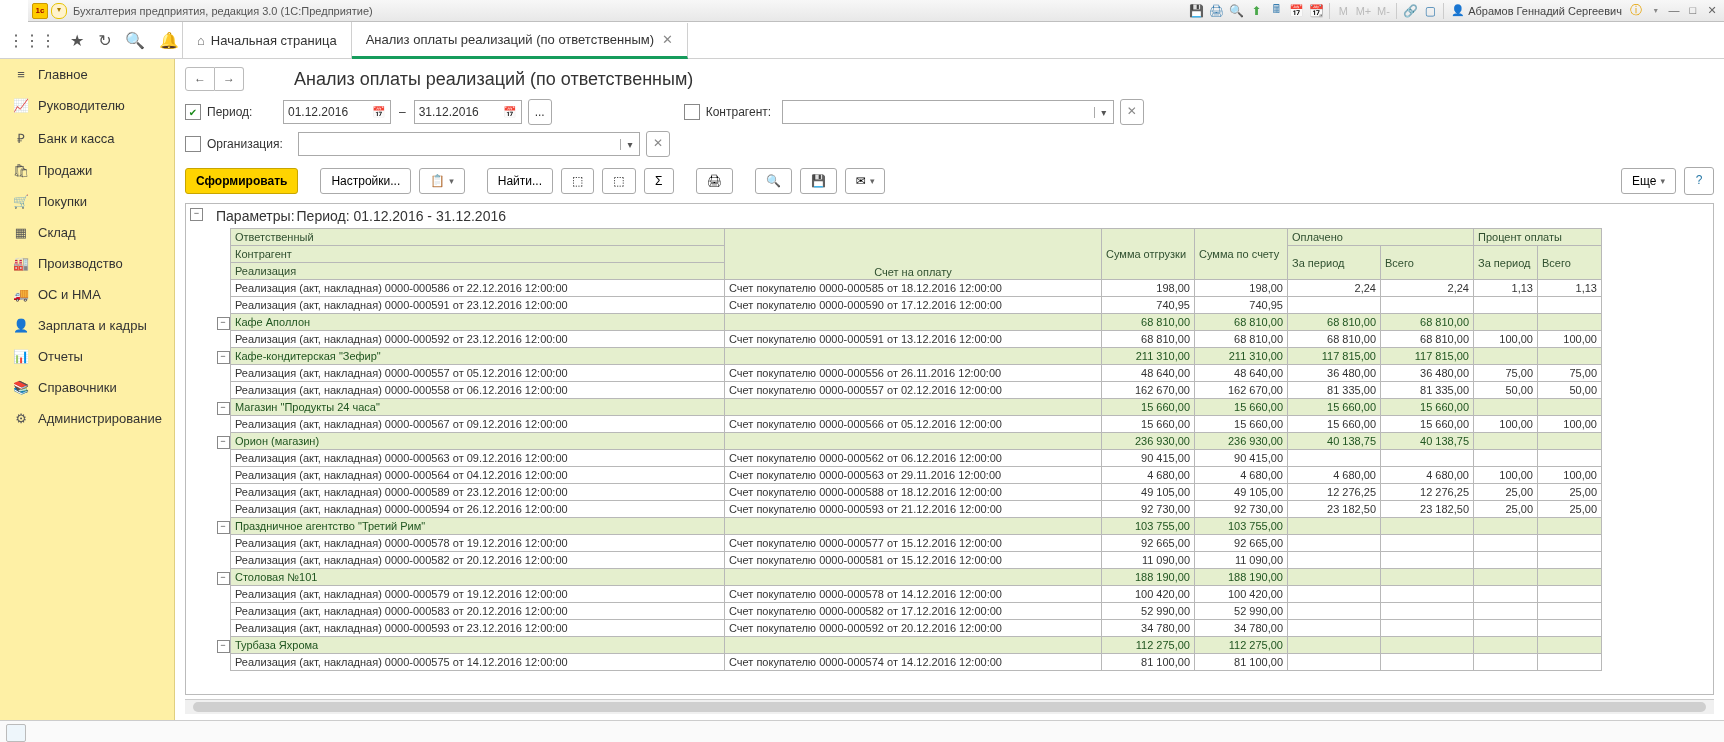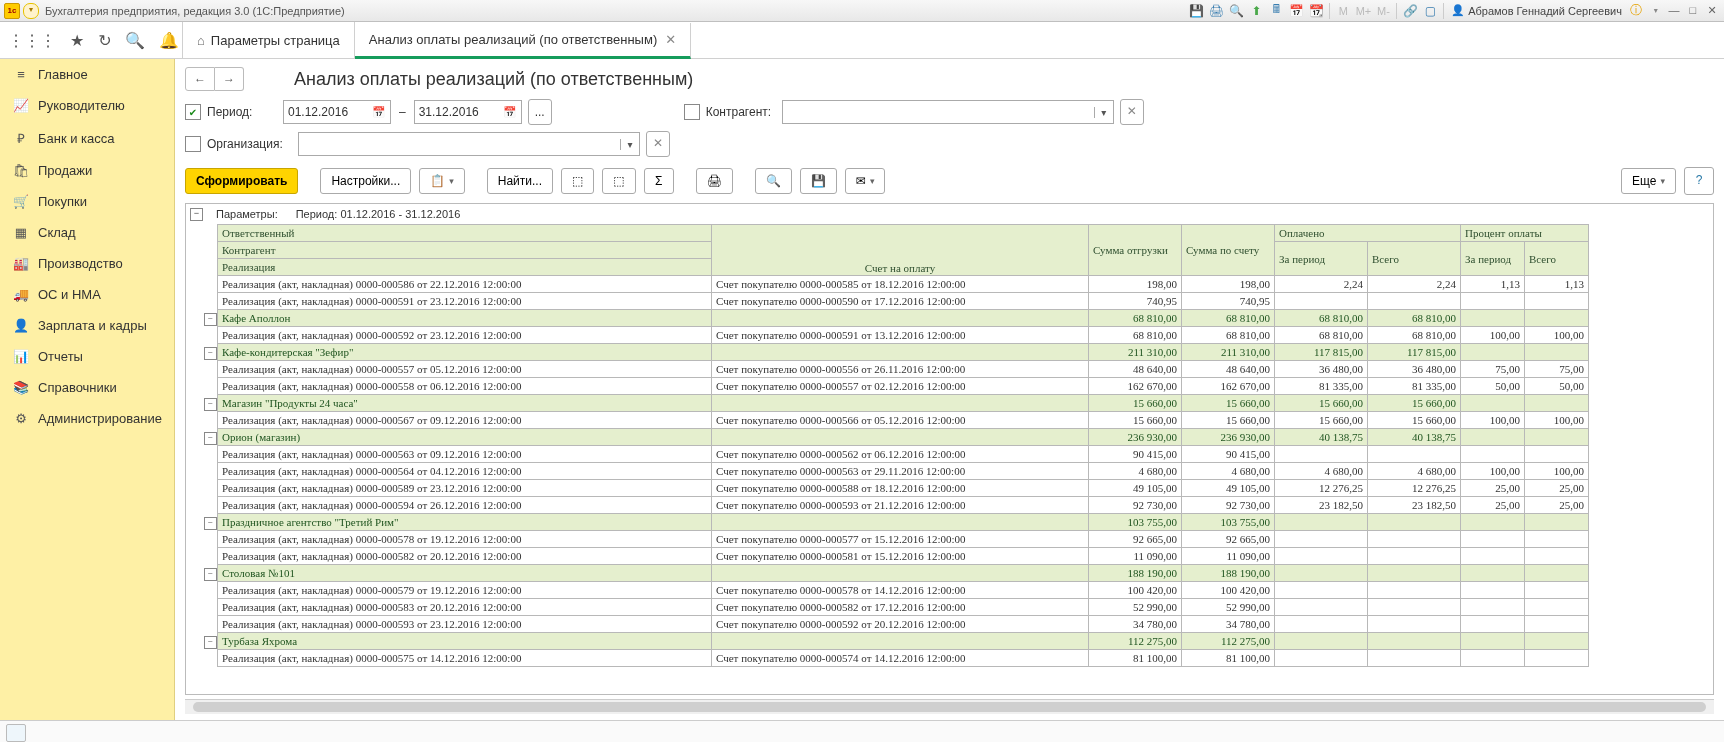--- a/index.html
+++ b/index.html
@@ -15,20 +15,21 @@
   
   .title-bar {
     height: 21px;
     background: linear-gradient(#f7f7f7, #e8e8e8);
     border-bottom: 1px solid #bfbfbf;
     display: flex;
     align-items: center;
     padding: 0 4px;
     font-size: 11px;
     color: #555;
+    margin-left: 28px;
   }
   .title-bar .logo {
     width: 14px; height: 14px;
     background: #ffcc00; border: 1px solid #cc9900;
     border-radius: 2px;
     margin-right: 3px;
     font-size: 8px;
     text-align: center;
     line-height: 14px;
     color: #990000;
@@ -287,44 +288,43 @@
   .report-wrap {
     flex: 1;
     margin: 0 10px 4px 10px;
     border: 1px solid #bbb;
     overflow: auto;
     position: relative;
     background: #fff;
   }
   .param-row {
     padding: 4px 30px;
-    font-size: 11px;
+    font-size: 14px;
     color: #333;
     display: flex;
-    gap: 18px;
+    gap: 2px;
     align-items: flex-start;
   }
   .outline-collapse {
     position: absolute;
     left: 4px; top: 4px;
     width: 11px; height: 11px;
     border: 1px solid #888;
     font-size: 9px;
     line-height: 9px;
     text-align: center;
     color: #444;
     background: #fff;
     cursor: pointer;
   }
   table.report {
     border-collapse: collapse;
-    margin-left: 17px;
+    margin-left: 30px;
     font-size: 11px;
     table-layout: fixed;
-    font-family: Liberation Serif, serif;
   }
   table.report th, table.report td {
     border: 1px solid #b8b8b8;
     padding: 1px 4px;
     white-space: nowrap;
     overflow: hidden;
     vertical-align: middle;
     height: 14px;
   }
   table.report th {
@@ -425,21 +425,21 @@
 <div class="top-row">
   <div class="left-tool-area">
     <span class="tool-icon">⋮⋮⋮</span>
     <span class="tool-icon">★</span>
     <span class="tool-icon">↻</span>
     <span class="tool-icon">🔍</span>
     <span class="tool-icon">🔔</span>
   </div>
   <div class="tab home">
     <span class="home-icon">⌂</span>
-    <span>Параметры страница</span>
+    <span>Начальная страница</span>
   </div>
   <div class="tab active">
     <span>Анализ оплаты реализаций (по ответственным)</span>
     <span class="close">✕</span>
   </div>
 </div>
 
 <div class="main-area">
 
   <div class="sidebar" id="sidebar">

